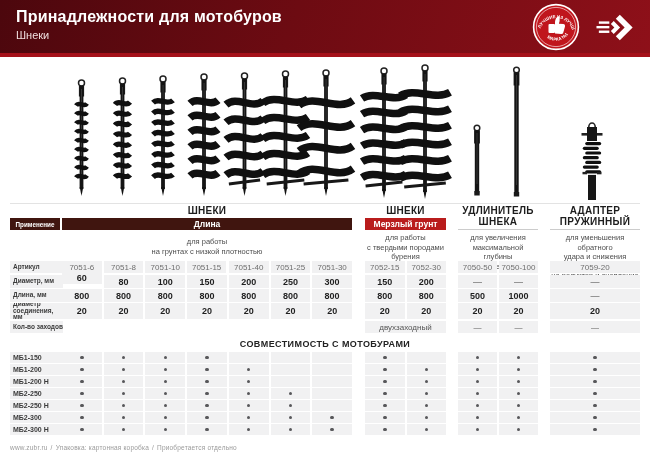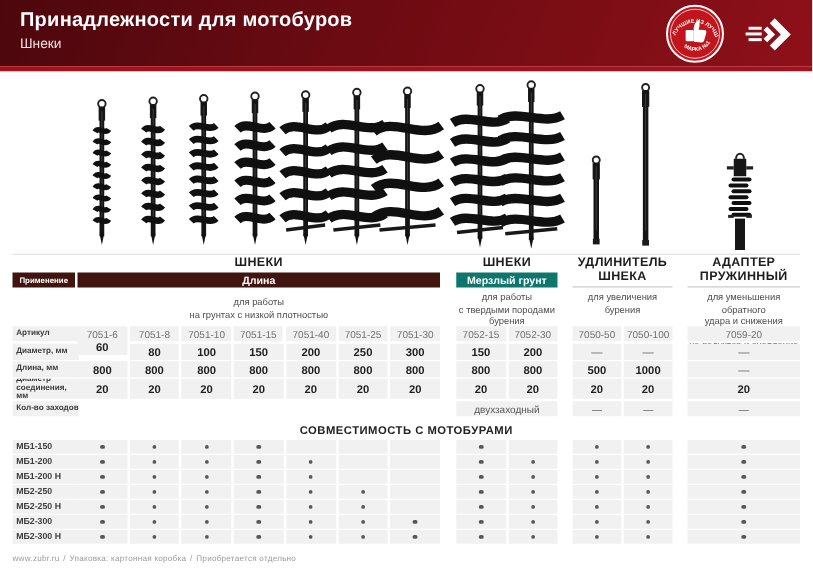--- a/index.html
+++ b/index.html
@@ -22,21 +22,21 @@
   .val{font-weight:bold;color:#1f1f1f;font-size:9px;}
   .dash{color:#8f8f8f;}
   .starts-cell{font-size:8px;color:#555;}
   .dotted::after{content:"";width:3.5px;height:3.5px;border-radius:50%;background:#57575a;}
   
   .gtitle{position:absolute;display:flex;flex-direction:column;align-items:center;justify-content:flex-start;
           font-size:10px;font-weight:bold;color:#1d1d1d;letter-spacing:.3px;line-height:11px;background:transparent;}
   .tagbar{position:absolute;display:flex;align-items:center;justify-content:center;
           color:#fff;font-weight:bold;font-size:8.5px;}
   .bar-dark{background:#40150f;}
-  .bar-gray{background:#0f766e;}
+  .bar-gray{background:#b91c1c;}
   .gdesc{position:absolute;text-align:center;font-size:7.5px;line-height:9.5px;color:#4d4d4d;background:transparent;}
   .hline{position:absolute;background:#cccccc;}
   .tdiv{position:absolute;background:#e3e3e3;}
   .compat-title{position:absolute;left:0;top:339px;width:650px;text-align:center;
                 font-size:9px;font-weight:bold;color:#222;letter-spacing:.4px;}
   .footer-line{position:absolute;left:10px;top:444px;font-size:6.5px;color:#9a9a9a;letter-spacing:.2px;}
   .footer-line span{margin-right:3px;}
   .prod{position:absolute;}
   .prod svg{display:block;}
 </style>
@@ -279,20 +279,21 @@
       <div>с твердыми породами</div>
       <div>бурения</div>
     </div>
     <div class="gtitle" style="left: 458px; top: 205px; width: 80px; height: 24px; position: absolute;">
       <div>УДЛИНИТЕЛЬ</div>
       <div>ШНЕКА</div>
     </div>
     <div class="hline" style="left: 458px; top: 229px; width: 80px; height: 1px; position: absolute;"></div>
     <div class="gdesc" style="left: 458px; top: 233px; width: 80px; height: 30px; position: absolute;">
       <div>для увеличения</div>
+      <div>максимальной глубины</div>
       <div>бурения</div>
     </div>
     <div class="gtitle" style="left: 550px; top: 205px; width: 90px; height: 24px; position: absolute;">
       <div>АДАПТЕР</div>
       <div>ПРУЖИННЫЙ</div>
     </div>
     <div class="hline" style="left: 550px; top: 229px; width: 90px; height: 1px; position: absolute;"></div>
     <div class="gdesc" style="left: 550px; top: 233px; width: 90px; height: 30px; position: absolute;">
       <div>для уменьшения обратного</div>
       <div>удара и снижения нагрузки</div>

